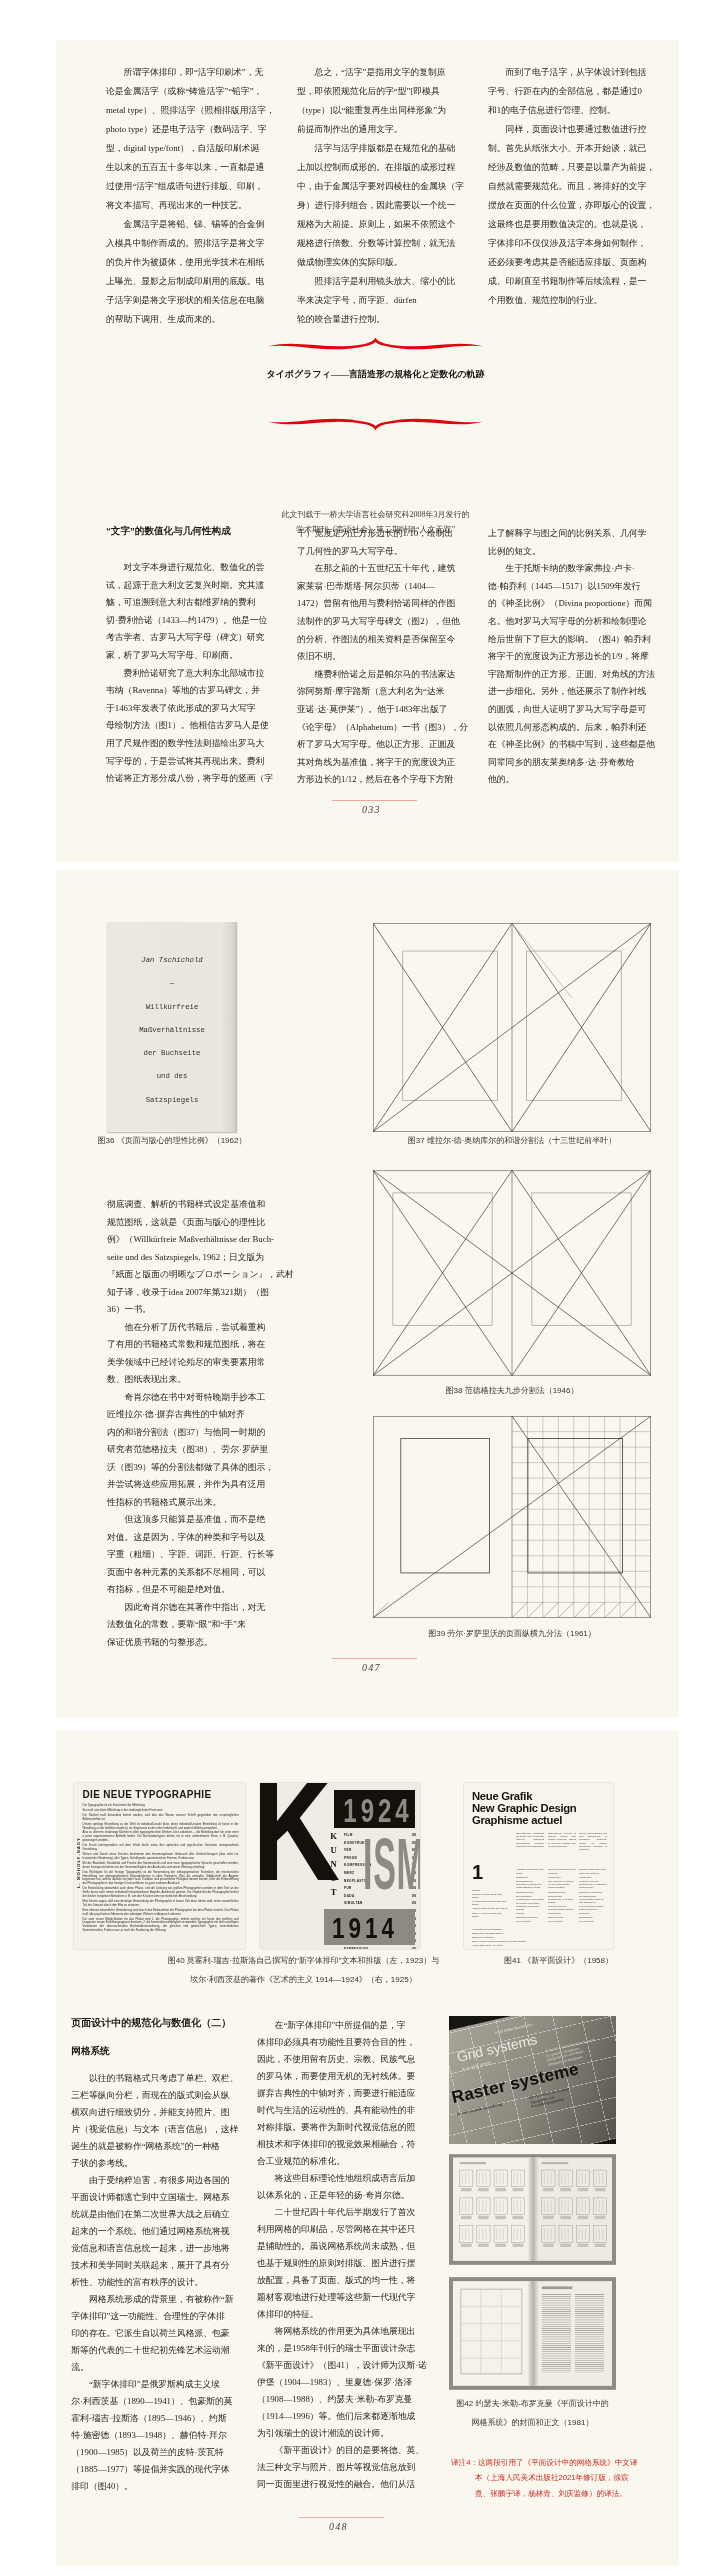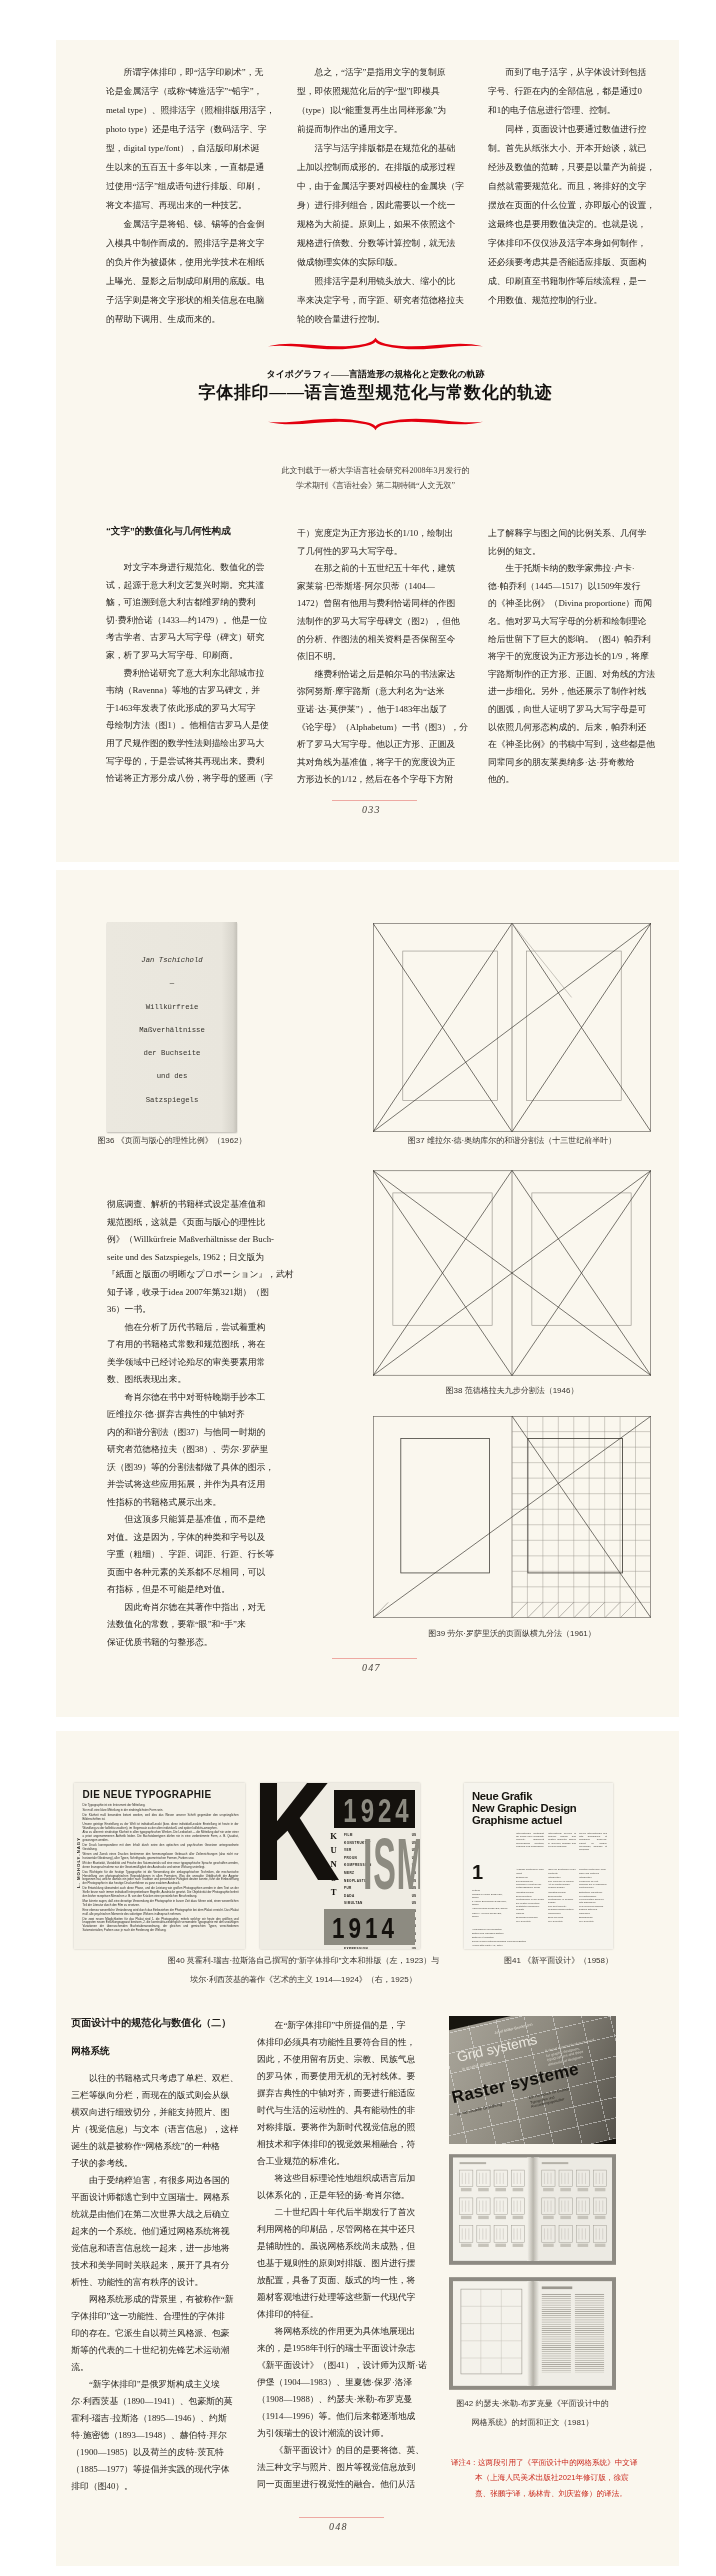--- a/index.html
+++ b/index.html
@@ -14,21 +14,21 @@
   .lh285 .tl{line-height:19px;}
   .lh265 .tl{line-height:17.6px;}
   .lh264 .tl{line-height:17.5px;}
   .lh26 .tl{line-height:17px;}
   .colhead{position:absolute;font-family:"Liberation Sans",sans-serif;font-weight:bold;
            font-size:9.6px;color:#1d1b18;white-space:nowrap;}
   .centerband{position:absolute;left:0;right:0;text-align:center;transform:translateX(8px);}
   .jsub{font-family:"Liberation Serif",serif;font-weight:bold;font-size:9px;color:#141210;}
   .maintitle{font-family:"Liberation Serif",serif;font-weight:bold;font-size:17px;color:#141210;letter-spacing:0.7px;}
   .author{font-size:10px;color:#26231f;letter-spacing:1.3px;}
-  .tnote{font-size:8px;color:#45413b;}
+  .tnote{font-size:8px;color:#45413b;margin-top:44px;}
   .figcap{position:absolute;font-family:"Liberation Sans",sans-serif;font-size:8px;color:#38342f;
           text-align:center;white-space:nowrap;}
   .footline{position:absolute;width:85px;height:1.3px;background:#eea9a2;}
   .pagenum{position:absolute;font-style:italic;font-size:10px;color:#46423c;letter-spacing:1.3px;}
   .bookcover{position:absolute;background:linear-gradient(to right,#ebe8df 0%,#e9e6dd 88%,#d8d5cc 97%,#c4c1b8 100%);
              box-shadow:0 0.7px 1.3px rgba(0,0,0,.25);text-align:center;
              font-family:Liberation Mono, monospace;color:#35322c;}
   .coverline{font-size:7.3px;margin-top:15.3px;}
   .coverline:first-child{font-style:italic;margin-top:34px;}
   .figsvg{position:absolute;}
@@ -68,21 +68,21 @@
         <div class="tl">（type）]以“能重复再生出同样形象”为</div>
         <div class="tl">前提而制作出的通用文字。</div>
         <div class="tl">　　活字与活字排版都是在规范化的基础</div>
         <div class="tl">上加以控制而成形的。在排版的成形过程</div>
         <div class="tl">中，由于金属活字要对四棱柱的金属块（字</div>
         <div class="tl">身）进行排列组合，因此需要以一个统一</div>
         <div class="tl">规格为大前提。原则上，如果不依照这个</div>
         <div class="tl">规格进行倍数、分数等计算控制，就无法</div>
         <div class="tl">做成物理实体的实际印版。</div>
         <div class="tl">　　照排活字是利用镜头放大、缩小的比</div>
-        <div class="tl">率来决定字号，而字距、研究者范德格拉夫</div>
+        <div class="tl">率来决定字号，而字距、dürfen</div>
         <div class="tl">轮的咬合量进行控制。</div>
       </div>
     <div class="tcol lh285" style="left:432px;top:23px;width:167px;">
         <div class="tl">　　而到了电子活字，从字体设计到包括</div>
         <div class="tl">字号、行距在内的全部信息，都是通过0</div>
         <div class="tl">和1的电子信息进行管理、控制。</div>
         <div class="tl">　　同样，页面设计也要通过数值进行控</div>
         <div class="tl">制。首先从纸张大小、开本开始谈，就已</div>
         <div class="tl">经涉及数值的范畴，只要是以量产为前提，</div>
         <div class="tl">自然就需要规范化。而且，将排好的文字</div>
@@ -93,21 +93,20 @@
         <div class="tl">成、印刷直至书籍制作等后续流程，是一</div>
         <div class="tl">个用数值、规范控制的行业。</div>
       </div>
 
     <div class="centerband" style="top:297px;">
       <svg width="219" height="16" viewBox="0 0 330 24">
         <path fill="#e3000f" d="M3,14 C48,2 96,22 150,10 C158,8 163,5 165,1 C167,5 172,8 180,10 C234,22 282,2 327,14 C282,9 236,27 178,13 C171,11.4 167,9.6 165,7 C163,9.6 159,11.4 152,13 C94,27 48,9 3,14 Z"></path>
       </svg>
     </div>
     <div class="centerband jsub" style="top:328px;">タイポグラフィ——言語造形の規格化と定数化の軌跡</div>
-    <div class="centerband maintitle" style="top:341px;">字体排印——语言造型规范化与常数化的轨迹</div>
     <div class="centerband" style="top:375px;">
       <svg width="219" height="16" viewBox="0 0 330 24" style="transform:scaleY(-1);">
         <path fill="#e3000f" d="M3,14 C48,2 96,22 150,10 C158,8 163,5 165,1 C167,5 172,8 180,10 C234,22 282,2 327,14 C282,9 236,27 178,13 C171,11.4 167,9.6 165,7 C163,9.6 159,11.4 152,13 C94,27 48,9 3,14 Z"></path>
       </svg>
     </div>
     <div class="centerband tnote" style="top:425px;">此文刊载于一桥大学语言社会研究科2008年3月发行的</div>
     <div class="centerband tnote" style="top:440px;">学术期刊《言语社会》第二期特辑“人文无双”</div>
 
     <div class="colhead" style="left:50px;top:485px;">“文字”的数值化与几何性构成</div>
     <div class="tcol lh265" style="left:50px;top:519px;width:167px;">

